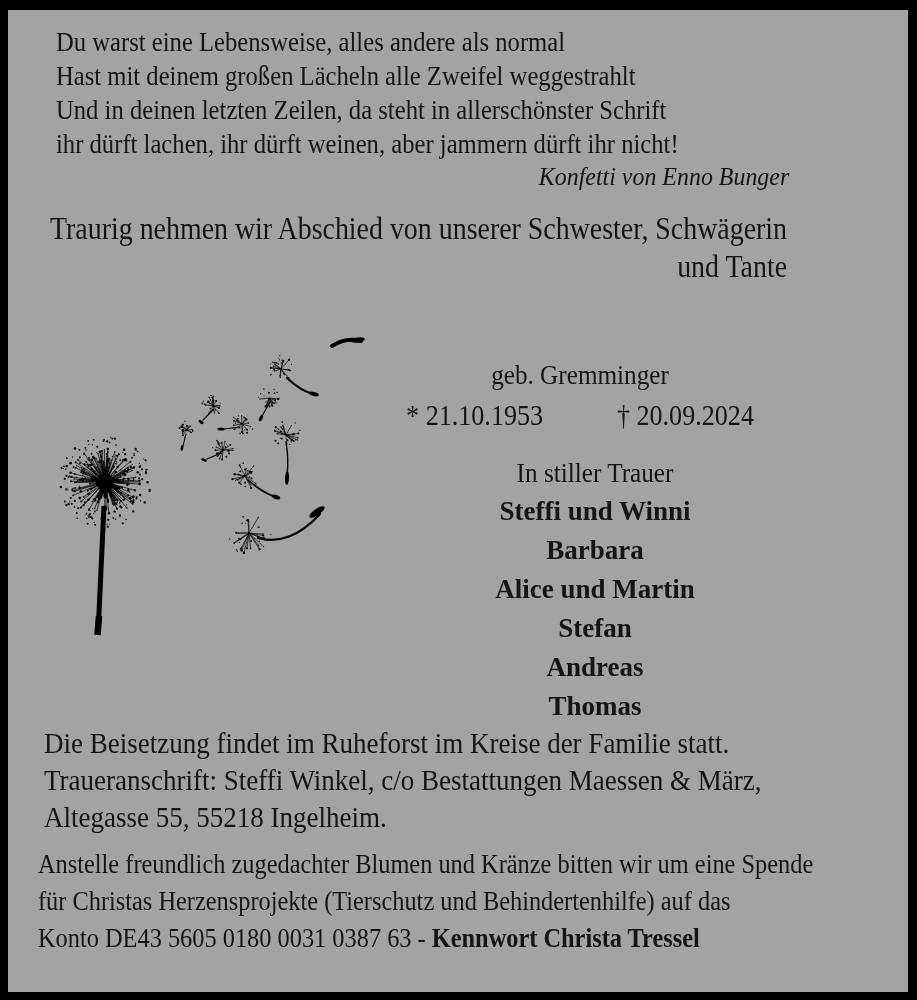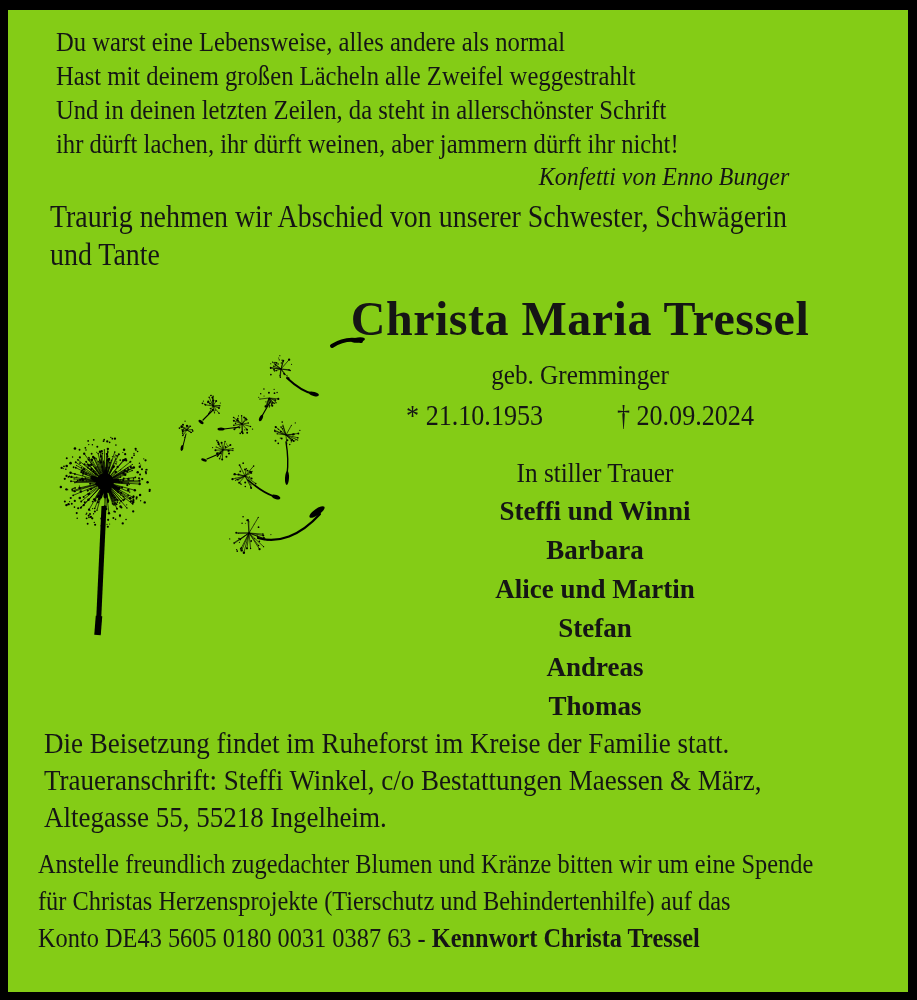--- a/index.html
+++ b/index.html
@@ -1,36 +1,36 @@
 <!DOCTYPE html>
 <html><head>
 <meta charset="utf-8">
 <style>
   html,body { margin:0; padding:0; background:#e8e8e8; }
   .page {
     position:relative; width:917px; height:1000px; margin:0 auto;
-    background:#84cc16; overflow:hidden;
+    background:#a3a3a3; overflow:hidden;
     font-family:"Liberation Serif","DejaVu Serif",serif;
     color:#151515;
   }
   .frame {
     position:absolute; inset:0; pointer-events:none;
     border:solid #000; border-width:10px 9px 8px 8px;
   }
 
   
   .poem { position:absolute; left:56px; top:25px; font-size:28px; line-height:34px; }
   .poem .line { transform:scaleX(.88); transform-origin:0 50%; white-space:nowrap; }
   .attribution {
     position:absolute; top:162px; right:128px; font-size:26px; font-style:italic;
     transform:scaleX(.92); transform-origin:100% 50%; white-space:nowrap;
   }
 
   
-  .intro { position:absolute; left:50px; top:198px; font-size:31px; line-height:38px; }
+  .intro { position:absolute; left:50px; top:210px; font-size:31px; line-height:38px;text-align:right; }
   .intro .line { transform:scaleX(.9); transform-origin:0 50%; white-space:nowrap; }
 
   
   .cblock { position:absolute; left:245px; width:670px; text-align:center; }
   .deceased-name { top:291px; font-size:48px; font-weight:bold; white-space:nowrap; letter-spacing:.5px; }
   .maiden { top:359px; font-size:28px; transform:scaleX(.9); transform-origin:50% 0; white-space:nowrap; }
   .dates  { top:399px; font-size:29px; transform:scaleX(.9); transform-origin:50% 0; white-space:nowrap; }
   .dates .birth { margin-right:82px; }
 
   
@@ -938,21 +938,20 @@
       <ellipse cx="221" cy="88" rx="1.6" ry="3.5" fill="#000" transform="rotate(25 221 88)"></ellipse>
       <ellipse cx="161" cy="92" rx="3" ry="1.4" fill="#000" transform="rotate(35 161 92)"></ellipse>
       <ellipse cx="142" cy="118" rx="1.4" ry="3" fill="#000" transform="rotate(10 142 118)"></ellipse>
       <ellipse cx="181" cy="99" rx="3.5" ry="1.5" fill="#000" transform="rotate(0 181 99)"></ellipse>
       <ellipse cx="164" cy="130" rx="3" ry="1.4" fill="#000" transform="rotate(20 164 130)"></ellipse>
       <ellipse cx="247" cy="148" rx="2" ry="7" fill="#000" transform="rotate(3 247 148)"></ellipse>
       <ellipse cx="236" cy="167" rx="4.5" ry="2" fill="#000" transform="rotate(20 236 167)"></ellipse>
       <ellipse cx="277" cy="182" rx="9" ry="3.2" fill="#000" transform="rotate(-35 277 182)"></ellipse>
     </svg>
 
-  <div class="cblock deceased-name">Christa Maria Tressel</div>
   <div class="cblock maiden">geb. Gremminger</div>
   <div class="cblock dates">
     <span class="birth">* 21.10.1953</span><span class="death">† 20.09.2024</span>
   </div>
 
   <div class="trauer">
     <div class="trauer-heading">In stiller Trauer</div>
     <div class="mourners">
       <div>Steffi und Winni</div>
       <div>Barbara</div>

